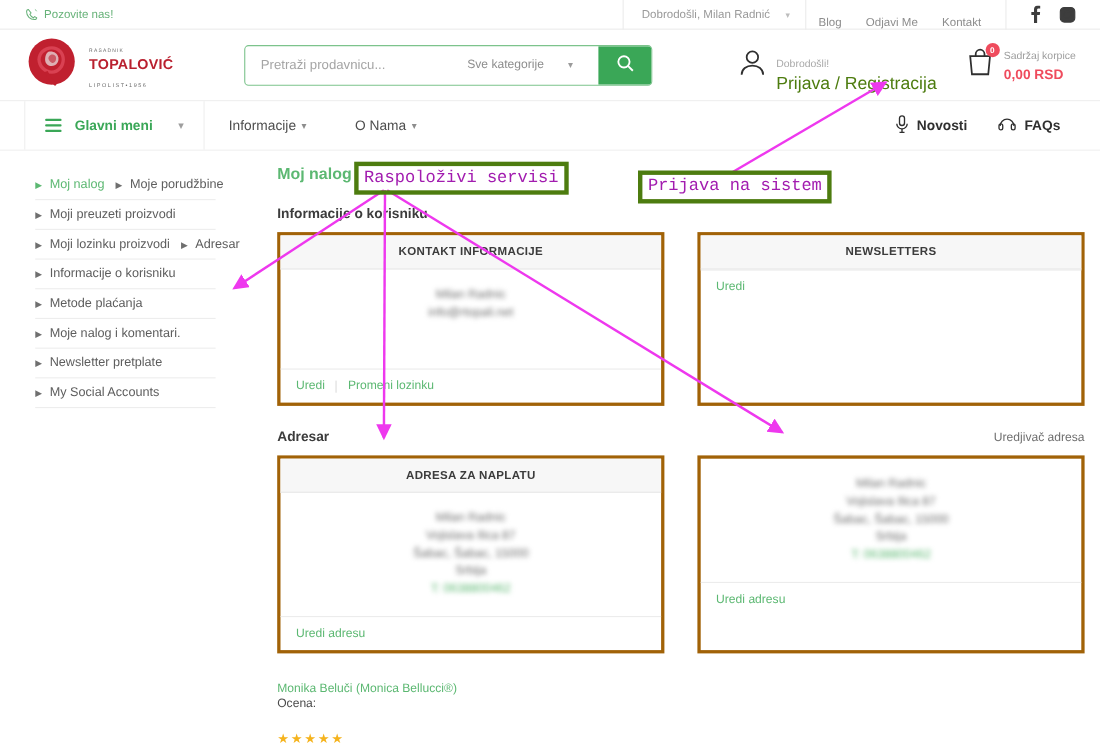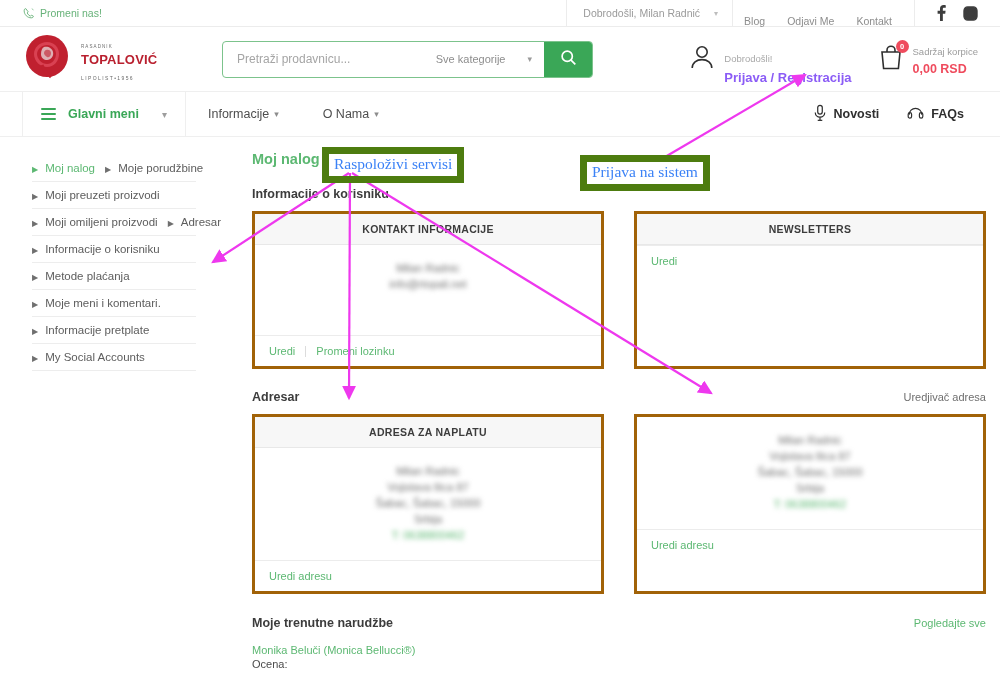--- a/index.html
+++ b/index.html
@@ -61,37 +61,37 @@
     border:1px solid #7cc38c; border-radius:4px;
     display:flex; align-items:stretch; overflow:hidden; background:#fff;
   }
   .searchbox input {
     flex:1; border:0; outline:none; padding:0 14px;
     font-family:"Liberation Sans", sans-serif; font-size:12px; color:#6c6c6c;
     background:transparent;
   }
   .searchbox input::placeholder { color:#a5a5a5; }
   .cat-select {
-    display:flex; align-items:center; gap:22px; padding:0 12px 0 4px;
+    display:flex; align-items:center; gap:22px; padding:0 23px 0 4px;
     font-size:11px; color:#8d8d8d; white-space:nowrap; cursor:pointer;
   }
   .cat-select .caret { font-size:9px; color:#9b9b9b; }
   .search-btn {
     width:48px; background:#3aa757; border:0; display:flex;
     align-items:center; justify-content:center; cursor:pointer;
   }
 
   .header .spacer { flex:1; }
 
   .account {
     display:flex; align-items:center; gap:9px;
   }
   .account .txt { line-height:1.25;margin-top:16px; }
   .account .t1 { font-size:9.5px; color:#a8a8a8; }
-  .account .t2 { font-size:13px; color:#8b5cf6; font-weight:bold; white-space:nowrap;}
+  .account .t2 { font-size:16px; color:#4d7c0f; font-weight:normal; white-space:nowrap;}
 
   .cart { display:flex; align-items:center; gap:9px; margin-left:26px; }
   .cart .bagwrap { position:relative; }
   .cart .badge {
     position:absolute; top:-4px; right:-5px; width:13px; height:13px;
     border-radius:50%; background:#ef4b5d; color:#fff; font-size:7.5px;
     display:flex; align-items:center; justify-content:center; font-weight:bold;
   }
   .cart .t1 { font-size:9.5px; color:#9c9c9c; }
   .cart .t2 { font-size:12.5px; color:#ef4b5d; font-weight:bold; }
@@ -172,37 +172,37 @@
   .blur .ln.g { color:#5cb872; }
 
   .orders { margin-top:22px; }
   .order-item { font-size:11px; color:#5cb872; margin:4px 0 10px 0; cursor:pointer;}
   .ocena-label { font-size:11px; color:#4b4b4b; margin-bottom:18px;}
   .stars { color:#f5b31d; font-size:12px; letter-spacing:1.5px; }
 
   
   .anno-layer { position:absolute; left:0; top:0; width:1000px; height:678px; pointer-events:none; }
   .anno-box {
-    position:absolute; border:7px solid #4d7c0f; color:#3b82f6;
+    position:absolute; border:4px solid #4d7c0f; color:#a21caf;
     font-size:15.5px; padding:1px 5px 3px 5px; background:transparent;
-    white-space:nowrap; font-family:Liberation Serif, serif;
+    white-space:nowrap; font-family:Liberation Mono, monospace;
   }
 </style>
 </head>
 <body>
 
 <div class="topbar">
   <a class="phone">
     <span>
       <svg width="13" height="13" viewBox="0 0 24 24" fill="none" stroke="#67b279" stroke-width="1.7">
         <path d="M7 3c-2 0-3 1.5-3 4 0 7 6 13 13 13 2.5 0 4-1 4-3l-3.5-2-2 2c-2.5-1.2-4.8-3.5-6-6l2-2L7 3z"></path>
         <path d="M18 3a5 5 0 0 1 3 3" stroke-width="1.2"></path>
       </svg>
     </span>
-    <span>Promeni nas!</span>
+    <span>Pozovite nas!</span>
   </a>
   <div class="spacer"></div>
   <div class="right">
     <div class="welcome-wrap">
       <span class="welcome">Dobrodošli, Milan Radnić</span>
       <span class="caret">▾</span>
     </div>
     <a class="tlink">Blog</a>
     <a class="tlink">Odjavi Me</a>
     <a class="tlink">Kontakt</a>
@@ -352,21 +352,21 @@
         <span class="bullet">▶</span>
         <span>Moji preuzeti proizvodi</span>
       </a>
       <div class="rule"></div>
     </div>
 
     <div class="side-row">
       <div class="side-inline">
         <a class="side-link">
           <span class="bullet">▶</span>
-          <span>Moji omiljeni proizvodi</span>
+          <span>Moji lozinku proizvodi</span>
         </a>
         <a class="side-link">
           <span class="bullet">▶</span>
           <span>Adresar</span>
         </a>
       </div>
       <div class="rule"></div>
     </div>
 
     <div class="side-row">
@@ -381,29 +381,29 @@
       <a class="side-link">
         <span class="bullet">▶</span>
         <span>Metode plaćanja</span>
       </a>
       <div class="rule"></div>
     </div>
 
     <div class="side-row">
       <a class="side-link">
         <span class="bullet">▶</span>
-        <span>Moje meni i komentari.</span>
+        <span>Moje nalog i komentari.</span>
       </a>
       <div class="rule"></div>
     </div>
 
     <div class="side-row">
       <a class="side-link">
         <span class="bullet">▶</span>
-        <span>Informacije pretplate</span>
+        <span>Newsletter pretplate</span>
       </a>
       <div class="rule"></div>
     </div>
 
     <div class="side-row">
       <a class="side-link">
         <span class="bullet">▶</span>
         <span>My Social Accounts</span>
       </a>
       <div class="rule"></div>
@@ -472,25 +472,20 @@
             <span class="ln g">T: 0638800462</span>
           </div>
         </div>
         <div class="card-foot">
           <a class="flink">Uredi adresu</a>
         </div>
       </div>
     </div>
 
     <div class="orders">
-      <div class="sec-head">
-        <h2 class="sec-title" style="margin:0;">Moje trenutne narudžbe</h2>
-        <span class="spacer"></span>
-        <a class="link green">Pogledajte sve</a>
-      </div>
       <a class="order-item">Monika Beluči (Monica Bellucci®)</a>
       <div class="ocena-label">Ocena:</div>
       <div class="stars">★★★★★</div>
       
     </div>
   </div>
 </div>
 
 <svg class="anno-layer">
   <defs>

